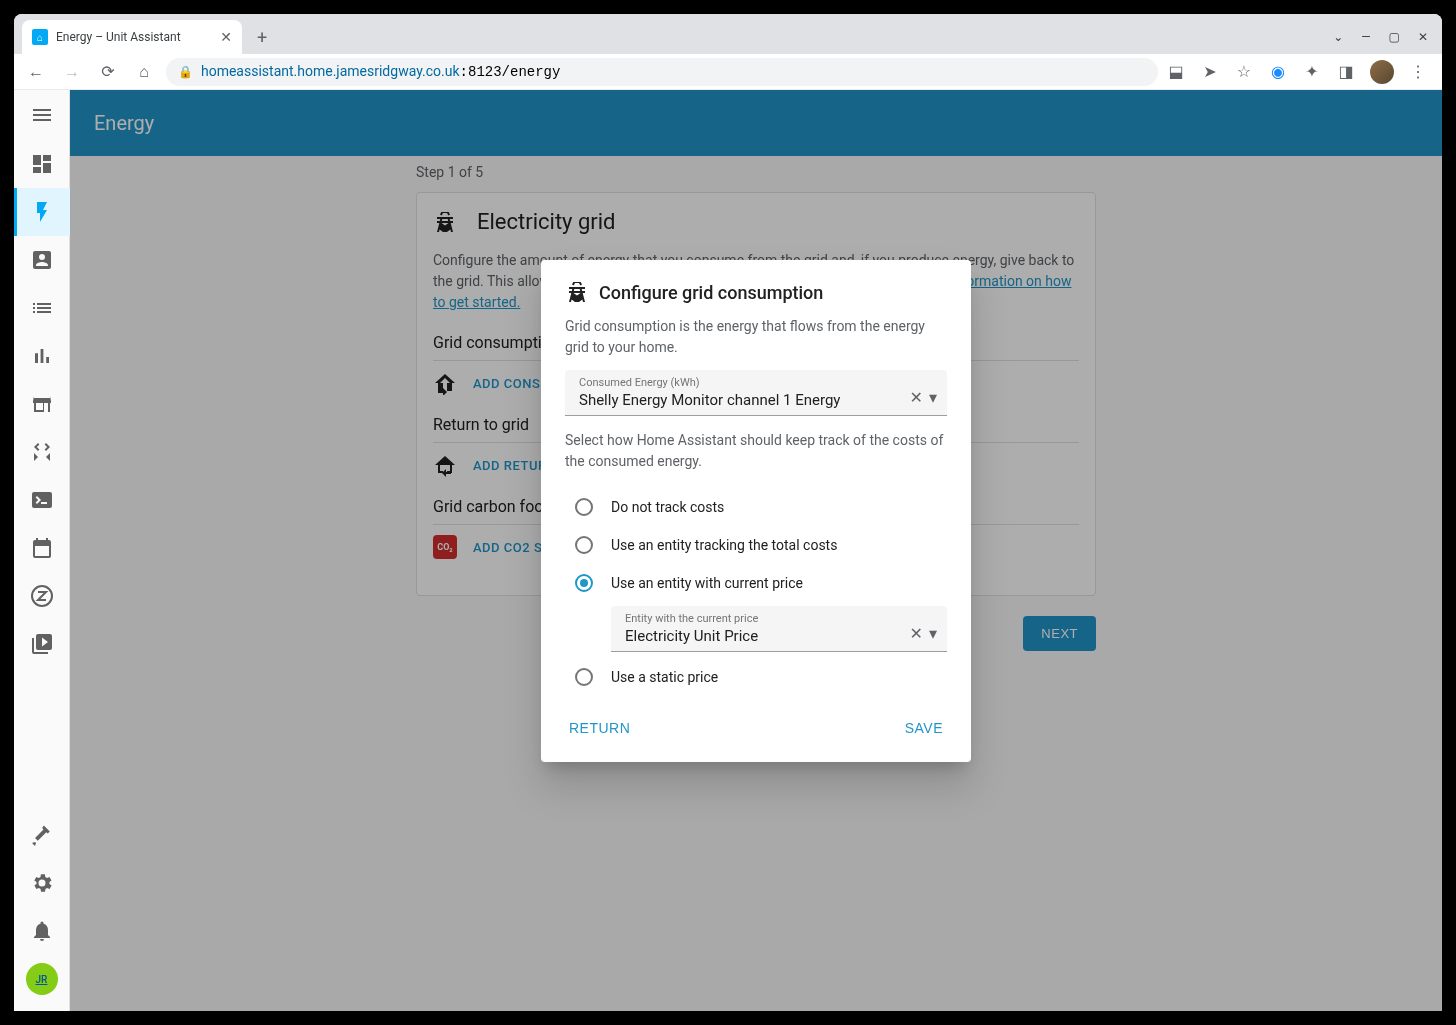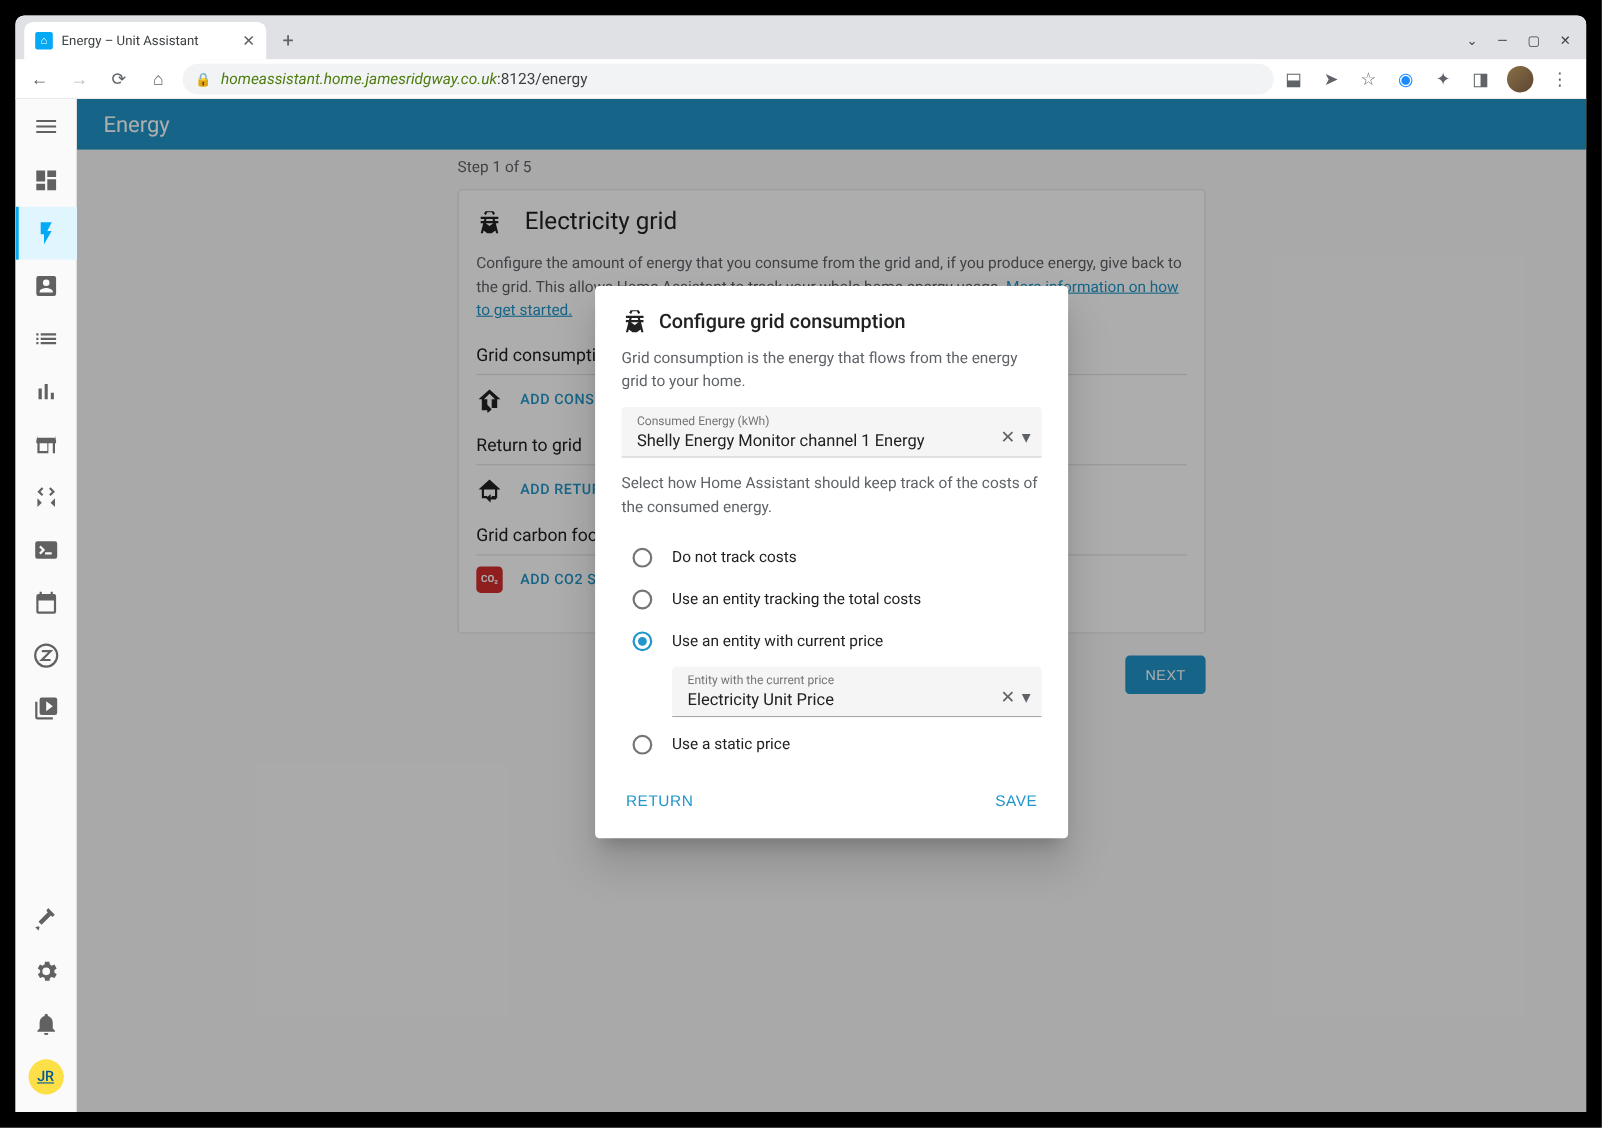--- a/index.html
+++ b/index.html
@@ -15,39 +15,39 @@
 .tab-close { font-size: 14px; color: #5f6368; cursor: pointer; }
 .new-tab { width: 28px; height: 28px; display: flex; align-items: center; justify-content: center; color: #5f6368; font-size: 18px; margin-left: 6px; margin-bottom: 3px; }
 .window-controls { margin-left: auto; display: flex; gap: 18px; padding: 0 14px 10px 0; color: #3c4043; font-size: 12px; }
 .window-controls span { cursor: pointer; }
 
 .addr-bar { height: 36px; background: #fff; border-bottom: 1px solid #e8eaed; display: flex; align-items: center; padding: 0 8px; gap: 8px; }
 .nav-btn { width: 28px; height: 28px; display: flex; align-items: center; justify-content: center; color: #5f6368; font-size: 16px; }
 .nav-btn.disabled { color: #bdc1c6; }
 .url-box { flex: 1; height: 28px; background: #f1f3f4; border-radius: 14px; display: flex; align-items: center; padding: 0 12px; gap: 8px; font-size: 14px; color: #3c4043; }
 .lock-icon { font-size: 12px; color: #5f6368; }
-.url-host { color: #4d7c0f; font-style: italic; }
-.url-port { color: #404040; }
+.url-host { color: #0369a1; }
+.url-port { color: #000000; font-family: Liberation Mono, monospace; }
 .addr-icons { display: flex; gap: 14px; align-items: center; padding-right: 6px; }
 .addr-icon { width: 20px; height: 20px; display: flex; align-items: center; justify-content: center; color: #5f6368; font-size: 16px; }
 .avatar-small { width: 24px; height: 24px; border-radius: 50%; background: linear-gradient(135deg, #8b6f47, #5a4530); }
 
 
 .app { flex: 1; display: flex; overflow: hidden; position: relative; }
 .sidebar { width: 56px; background: #fafafa; border-right: 1px solid #e0e0e0; display: flex; flex-direction: column; }
 .sidebar-top { display: flex; flex-direction: column; }
 .sidebar-item { width: 56px; height: 48px; display: flex; align-items: center; justify-content: center; color: #616161; cursor: pointer; position: relative; }
 .sidebar-item.hamburger { height: 50px; }
 .sidebar-item.active { background: #e1f5fe; color: #03a9f4; }
 .sidebar-item.active::before { content: ''; position: absolute; left: 0; top: 0; bottom: 0; width: 3px; background: #03a9f4; }
 .sidebar-bottom { margin-top: auto; display: flex; flex-direction: column; padding-bottom: 8px; }
-.user-badge { width: 32px; height: 32px; border-radius: 50%; background: #fde047; color: #01579b; display: flex; align-items: center; justify-content: center; font-size: 13px; font-weight: 500; margin: 8px auto; text-decoration: underline; }
+.user-badge { width: 32px; height: 32px; border-radius: 50%; background: #84cc16; color: #01579b; display: flex; align-items: center; justify-content: center; font-size: 10px; font-weight: 500; margin: 8px auto; text-decoration: underline; }
 
 .main { flex: 1; display: flex; flex-direction: column; background: #fafafa; position: relative; }
-.header { height: 46px; background: #2196c9; color: #fff; display: flex; align-items: center; padding: 0 24px; font-size: 20px; font-weight: 400; }
+.header { height: 66px; background: #2196c9; color: #fff; display: flex; align-items: center; padding: 0 24px; font-size: 20px; font-weight: 400; }
 .content { flex: 1; overflow: auto; padding: 8px; }
 .content-inner { max-width: 680px; margin: 0 auto; }
 .step-text { font-size: 14px; color: #5f6368; margin-bottom: 12px; }
 
 .card { background: #fff; border: 1px solid #e0e0e0; border-radius: 4px; padding: 16px; }
 .card-title-row { display: flex; align-items: center; gap: 20px; margin-bottom: 16px; }
 .card-title { font-size: 22px; color: #212121; font-weight: 400; }
 .card-desc { font-size: 14px; color: #5f6368; line-height: 1.5; margin-bottom: 20px; }
 .card-desc a { color: #2196c9; text-decoration: underline; }
 .section-title { font-size: 16px; color: #212121; margin-bottom: 4px; border-bottom: 1px solid #e0e0e0; padding-bottom: 8px; }

